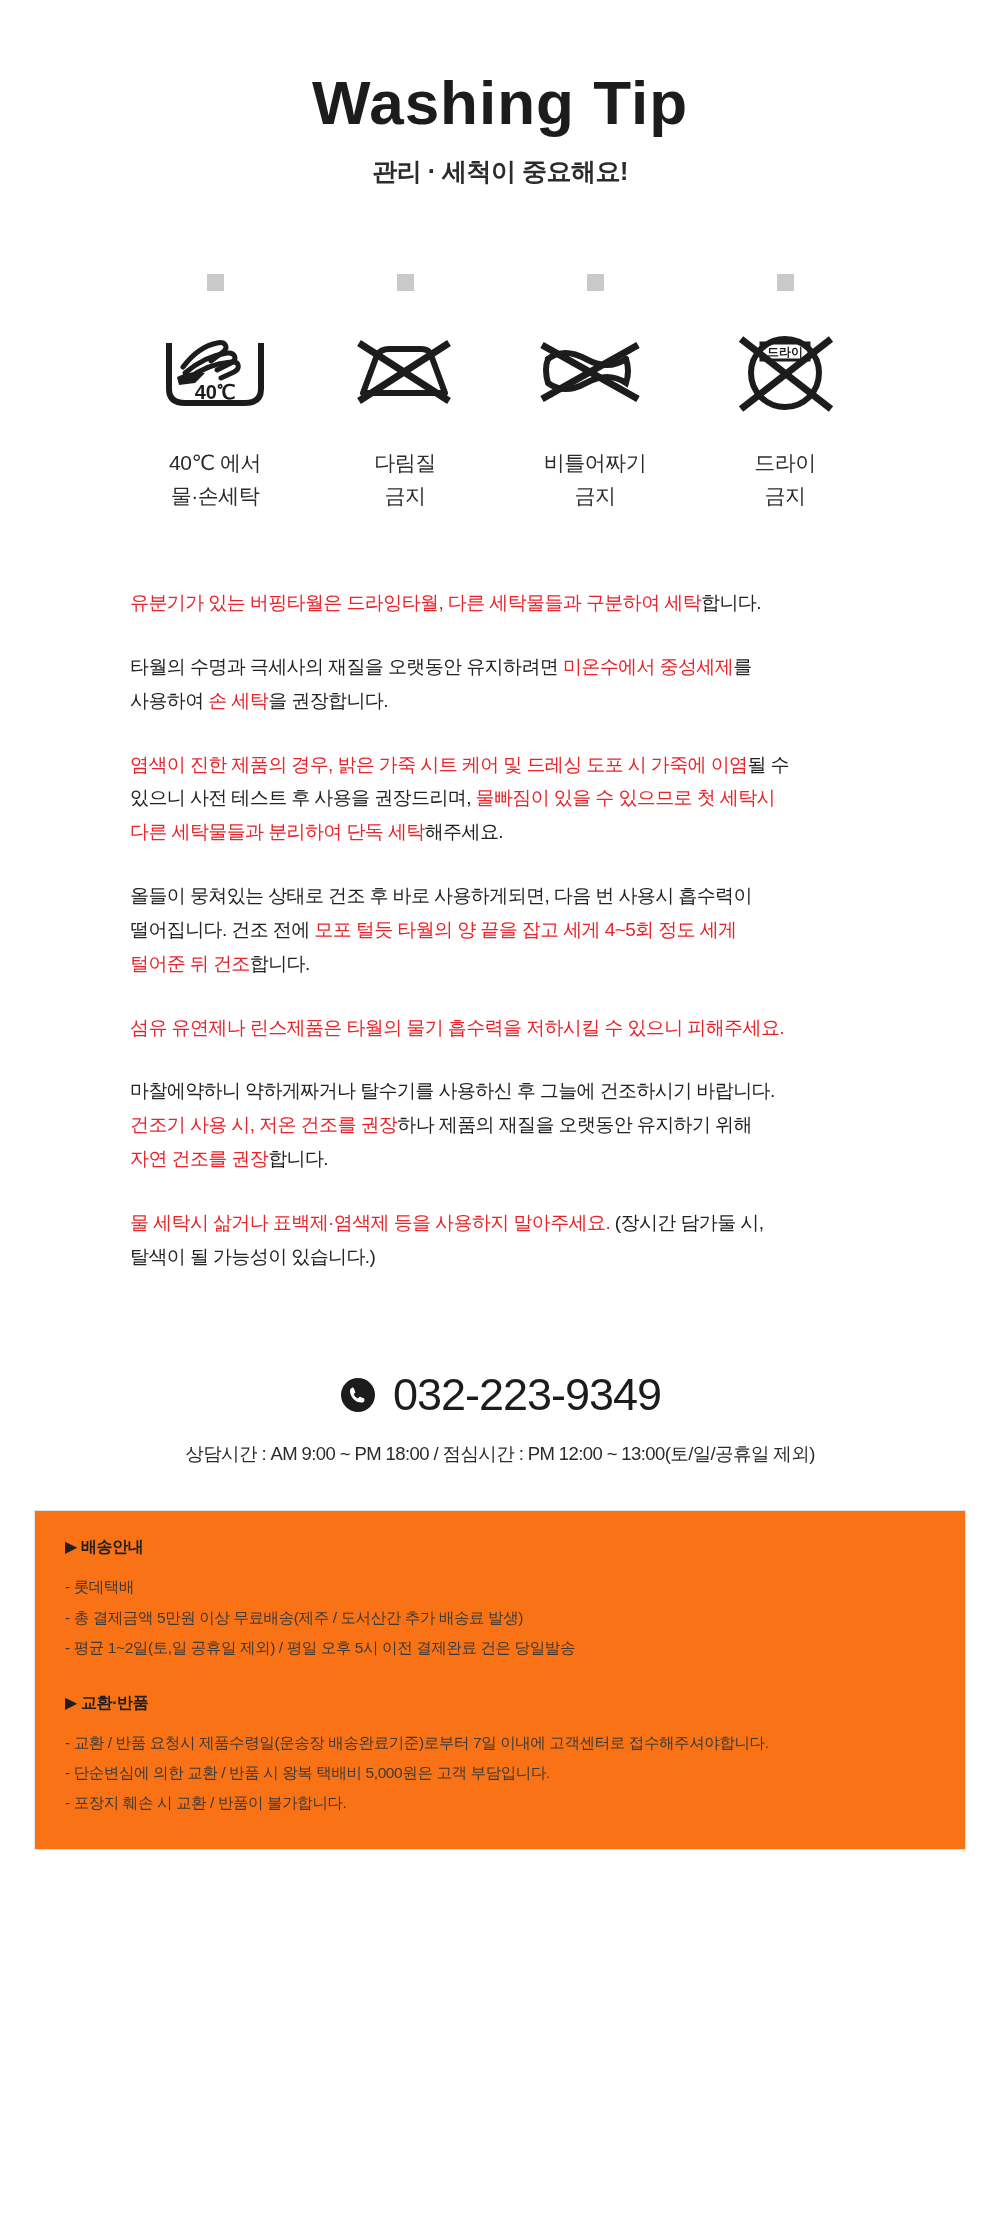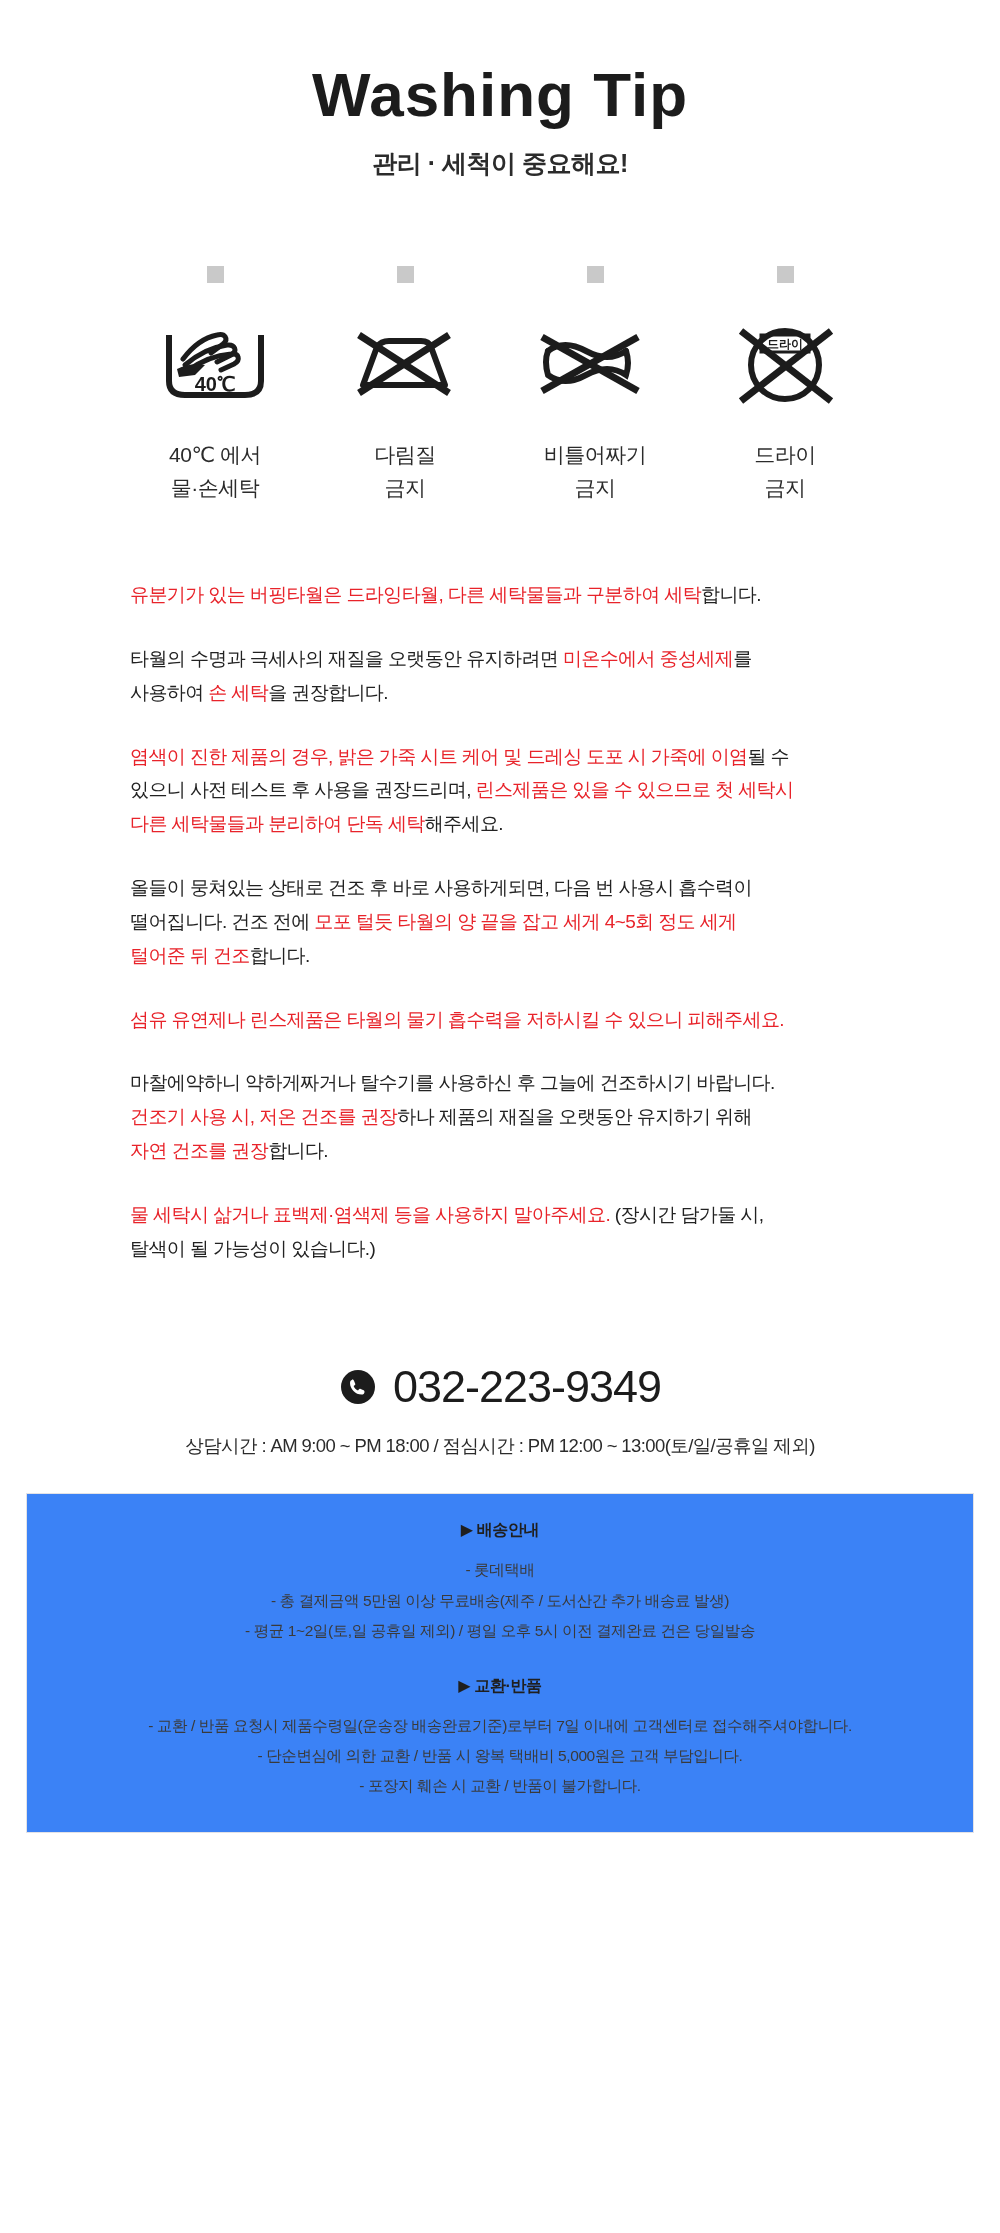--- a/index.html
+++ b/index.html
@@ -11,21 +11,21 @@
   body {
     width: 1000px;
     min-height: 2233px;
     font-family: "Liberation Sans", "DejaVu Sans", sans-serif;
     color: #222222;
     position: relative;
   }
   .page {
     width: 1000px;
     min-height: 2233px;
-    padding: 4px;
+    padding: 12px;
     margin: 0 auto;
     position: relative;
   }
 
   
   .header {
     text-align: center;
     padding-top: 58px;
   }
   .title {
@@ -118,25 +118,24 @@
   }
   .phone-hours {
     margin-top: 20px;
     font-size: 18.5px;
     color: #2b2b2b;
     letter-spacing: -0.6px;
   }
 
   
   .infobox {
-    margin: 35px 22px 40px 22px;
+    margin: 44px 22px 40px 22px;
     border: 1px solid #e2e2e6;
-    background: #3b82f6;
+    background: #f97316;
     padding: 26px 30px 30px 30px;
-    text-align: center;
   }
   .info-head {
     font-size: 16px;
     font-weight: bold;
     color: #1f1f1f;
     letter-spacing: -0.4px;
     margin-bottom: 14px;
   }
   .info-head.second { margin-top: 30px; }
   .info-line {
@@ -222,21 +221,21 @@
         <span>드라이</span><br>
         <span>금지</span>
       </div>
     </div>
 
   </div>
 
   <div class="content" id="paragraphs">
       <div class="para"><span class="r">유분기가 있는 버핑타월은 드라잉타월, 다른 세탁물들과 구분하여 세탁</span><span class="k">합니다.</span></div>
       <div class="para"><span class="k">타월의 수명과 극세사의 재질을 오랫동안 유지하려면 </span><span class="r">미온수에서 중성세제</span><span class="k">를</span><br><span class="k">사용하여 </span><span class="r">손 세탁</span><span class="k">을 권장합니다.</span></div>
-      <div class="para"><span class="r">염색이 진한 제품의 경우, 밝은 가죽 시트 케어 및 드레싱 도포 시 가죽에 이염</span><span class="k">될 수</span><br><span class="k">있으니 사전 테스트 후 사용을 권장드리며, </span><span class="r">린스제품은 있을 수 있으므로 첫 세탁시</span><br><span class="r">다른 세탁물들과 분리하여 단독 세탁</span><span class="k">해주세요.</span></div>
+      <div class="para"><span class="r">염색이 진한 제품의 경우, 밝은 가죽 시트 케어 및 드레싱 도포 시 가죽에 이염</span><span class="k">될 수</span><br><span class="k">있으니 사전 테스트 후 사용을 권장드리며, </span><span class="r">물빠짐이 있을 수 있으므로 첫 세탁시</span><br><span class="r">다른 세탁물들과 분리하여 단독 세탁</span><span class="k">해주세요.</span></div>
       <div class="para"><span class="k">올들이 뭉쳐있는 상태로 건조 후 바로 사용하게되면, 다음 번 사용시 흡수력이</span><br><span class="k">떨어집니다. 건조 전에 </span><span class="r">모포 털듯 타월의 양 끝을 잡고 세게 4~5회 정도 세게</span><br><span class="r">털어준 뒤 건조</span><span class="k">합니다.</span></div>
       <div class="para"><span class="r">섬유 유연제나 린스제품은 타월의 물기 흡수력을 저하시킬 수 있으니 피해주세요.</span></div>
       <div class="para"><span class="k">마찰에약하니 약하게짜거나 탈수기를 사용하신 후 그늘에 건조하시기 바랍니다.</span><br><span class="r">건조기 사용 시, 저온 건조를 권장</span><span class="k">하나 제품의 재질을 오랫동안 유지하기 위해</span><br><span class="r">자연 건조를 권장</span><span class="k">합니다.</span></div>
       <div class="para"><span class="r">물 세탁시 삶거나 표백제·염색제 등을 사용하지 말아주세요.</span><span class="k"> (장시간 담가둘 시,</span><br><span class="k">탈색이 될 가능성이 있습니다.)</span></div>
     </div>
 
   <div class="phone-block">
     <div class="phone-row">
       <span class="phone-icon">
         <svg width="36" height="36" viewBox="0 0 36 36">

